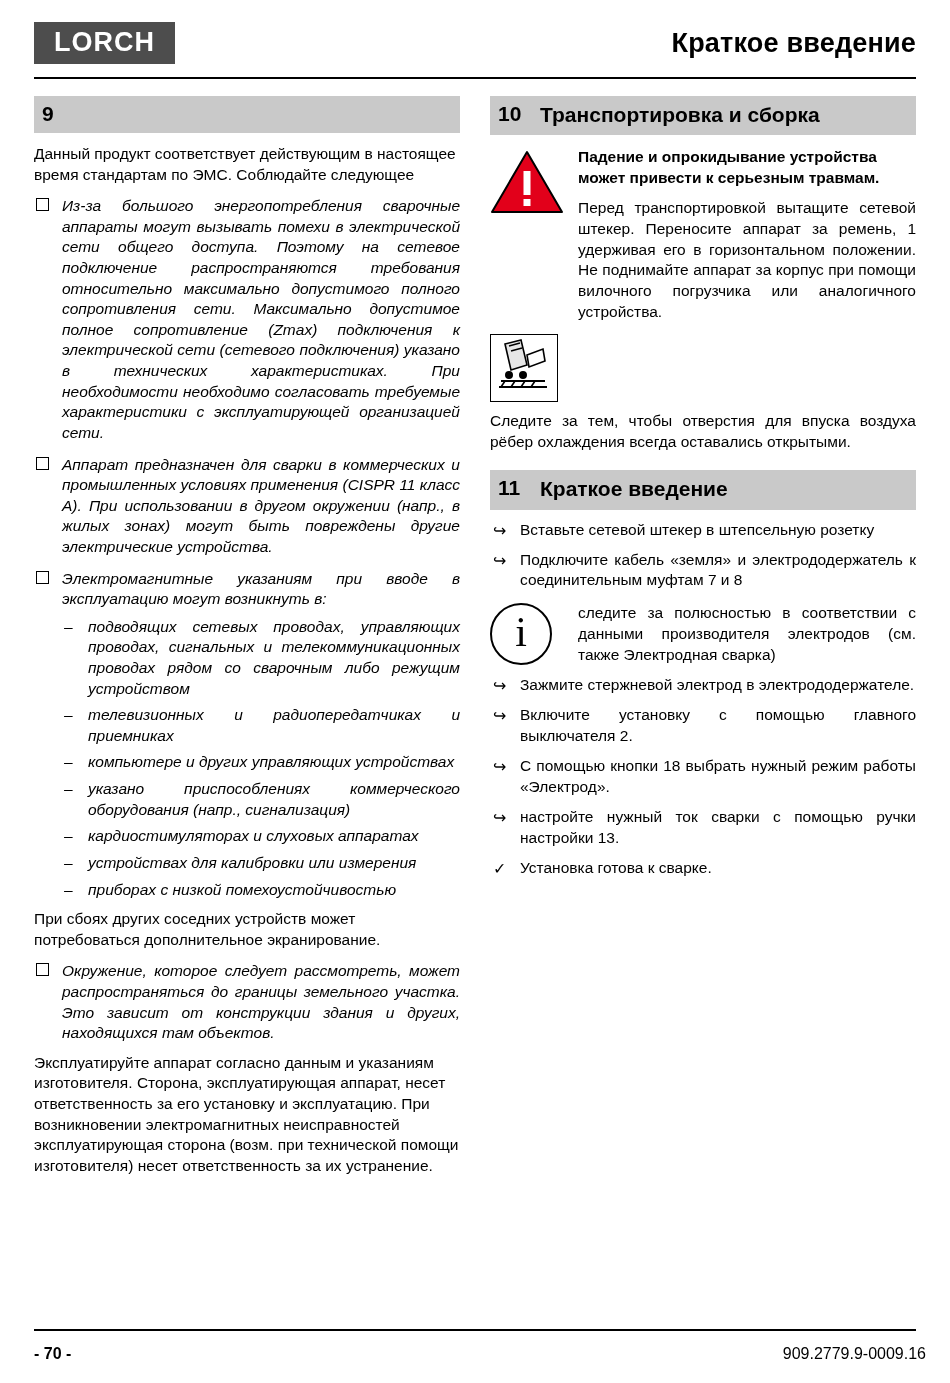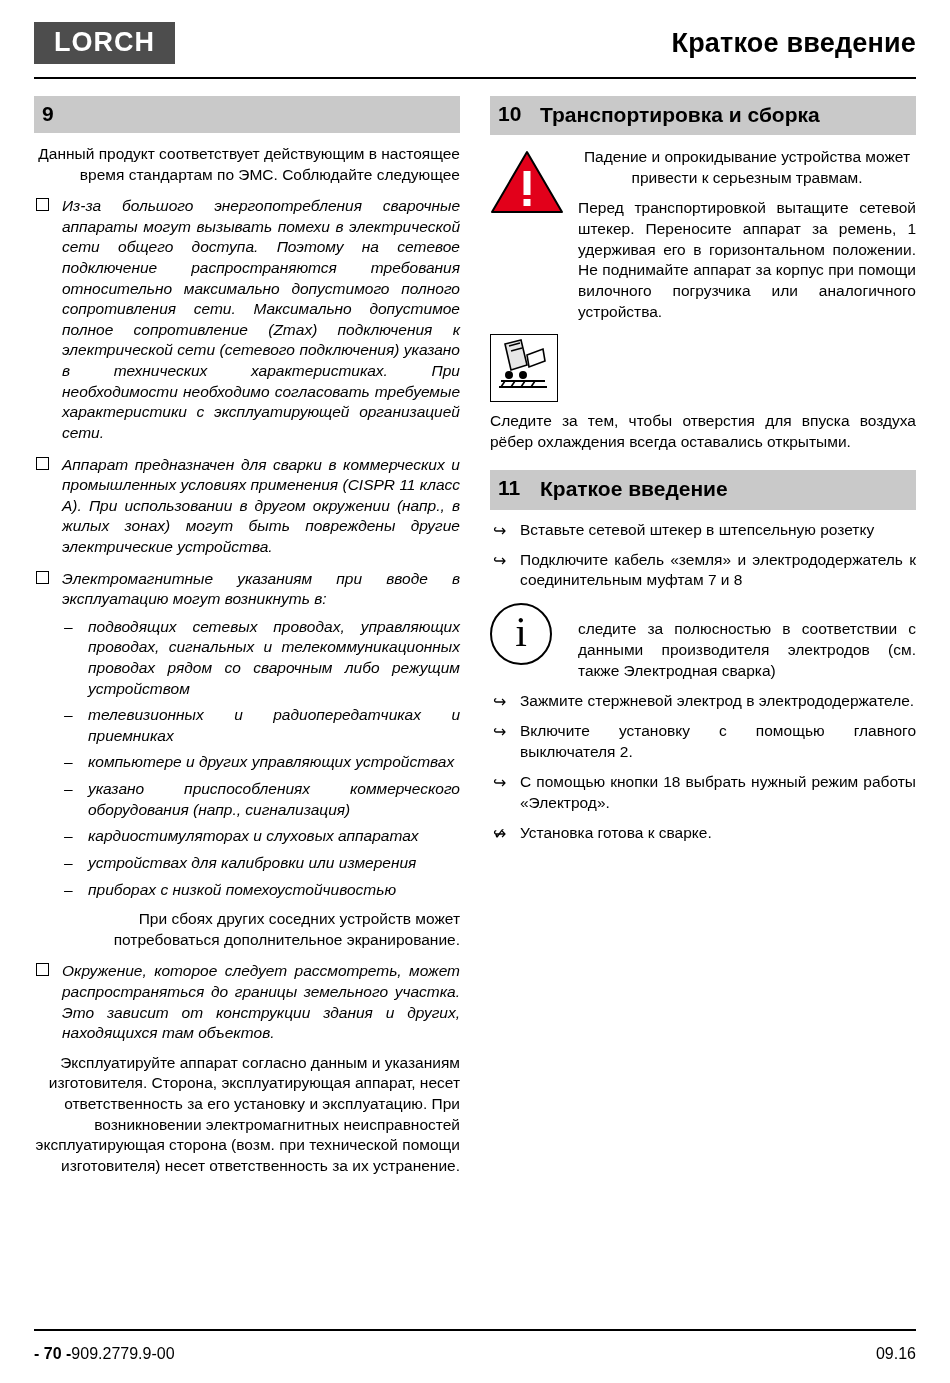--- a/index.html
+++ b/index.html
@@ -80,21 +80,21 @@
   }
 
   
   p.body {
     font-size: 15.5px;
     line-height: 1.33;
     margin: 9px 0 0 0;
     text-align: justify;
   }
   p.body.left {
-    text-align: right;
+    text-align: left;
   }
   p.body.first {
     margin-top: 11px;
   }
 
   
   ul.sq {
     list-style: none;
     margin: 11px 0 0 0;
     padding: 0;
@@ -167,25 +167,24 @@
   }
   .warn-icon {
     flex: none;
     width: 74px;
     padding-top: 2px;
   }
   .warn-text {
     flex: 1;
   }
   .warn-bold {
-    font-weight: normal;
+    font-weight: bold;
     font-size: 15.5px;
     line-height: 1.33;
     margin: 0;
-    text-align: center;
   }
   .warn-text p.body { margin-top: 10px; }
 
   .note {
     display: flex;
     margin-top: 12px;
     gap: 14px;
   }
   .note-icon {
     flex: none;
@@ -219,28 +218,28 @@
   .footer-rule {
     position: absolute;
     left: 34px;
     right: 34px;
     bottom: 52px;
     border-bottom: 2px solid #000;
   }
   .footer {
     position: absolute;
     left: 34px;
-    right: 34px;
+    right: 24px;
     bottom: 20px;
     display: flex;
     align-items: center;
     justify-content: space-between;
     font-size: 16px;
   }
-  .footer .center { flex: 1; text-align: left; }
+  .footer .center { flex: 1; text-align: right; }
   .footer .left, .footer .right { white-space: nowrap; }
   .footer .left { font-weight: bold; }
 </style>
 </head>
 <body>
 
 <div class="page">
 
   <div class="header">
     <div class="logo">LORCH</div>
@@ -355,39 +354,40 @@
           <span class="amark">↪</span>
           <span>Подключите кабель «земля» и электрододержатель к соединительным муфтам 7 и 8</span>
         </li>
       </ul>
 
       <div class="note">
         <div class="note-icon">
           <div class="infocircle">i</div>
         </div>
         <div class="note-text">
-          <p class="body" style="margin-top:16px">следите за полюсностью в соответствии с данными производителя электродов (см. также Электродная сварка)</p>
+          <p class="body" style="margin-top:0">следите за полюсностью в соответствии с данными производителя электродов (см. также Электродная сварка)</p>
         </div>
       </div>
 
       <ul class="arrow">
         <li>
           <span class="amark">↪</span>
           <span>Зажмите стержневой электрод в электрододержателе.</span>
         </li>
         <li>
           <span class="amark">↪</span>
           <span>Включите установку с помощью главного выключателя 2.</span>
         </li>
         <li>
           <span class="amark">↪</span>
           <span>С помощью кнопки 18 выбрать нужный  режим работы «Электрод».</span>
         </li>
         <li>
           <span class="amark">↪</span>
+          <span>настройте нужный ток сварки с помощью ручки настройки 13.</span>
         </li>
         <li>
           <span class="amark">✓</span>
           <span>Установка готова к сварке.</span>
         </li>
       </ul>
 
     </div>
   </div>
 

